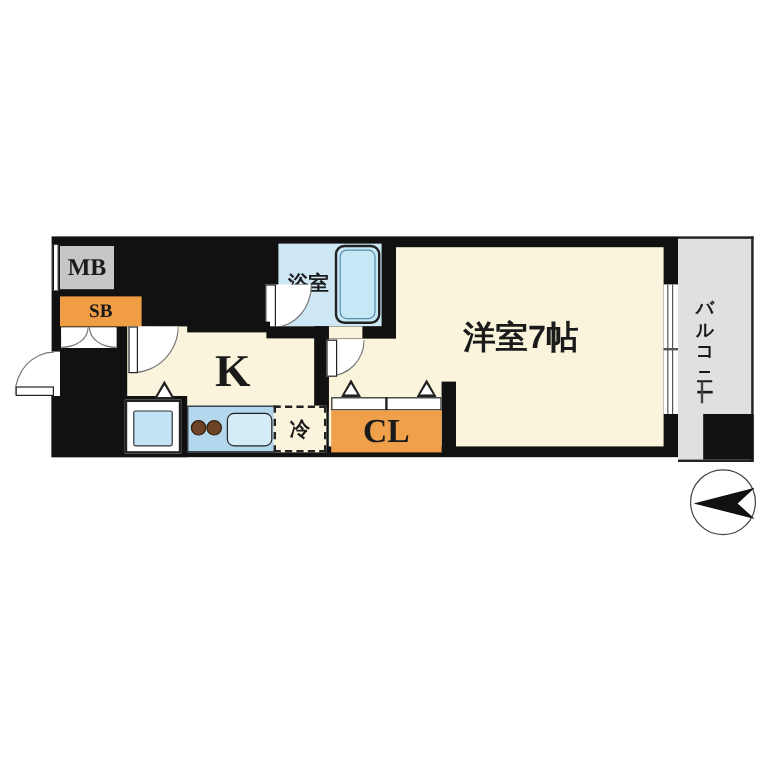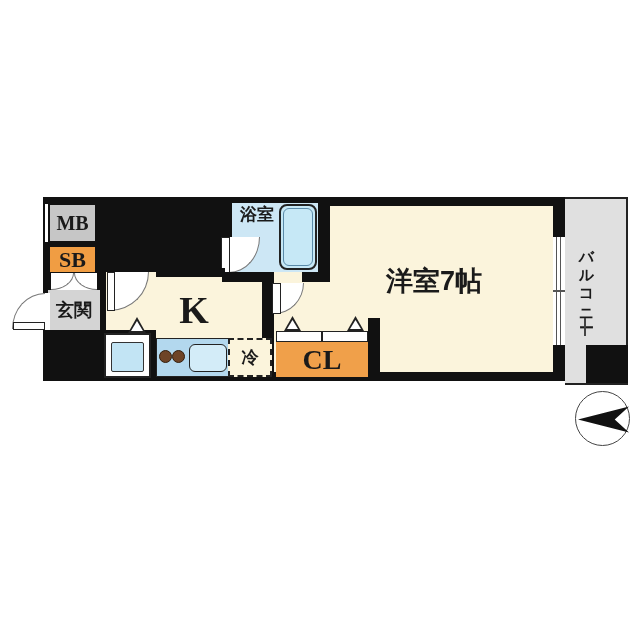--- a/index.html
+++ b/index.html
@@ -28,41 +28,38 @@
 <div id="stage">
 
   <div class="abs wall" style="left:43px;top:197px;width:522px;height:184px;"></div>
 
   <div class="abs" style="left:44px;top:204px;width:5px;height:38px;background:#fff;border-left:1px solid #111;border-right:1px solid #111;"></div>
 
   <div class="abs lbl serif" style="left:50px;top:205px;width:45px;height:36px;background:#c6c6c6;font-size:20px;">
     <span>MB</span>
   </div>
 
-  <div class="abs lbl serif" style="left:50px;top:247px;width:45px;height:25px;background:#f09d43;font-size:22px;">
+  <div class="abs lbl serif" style="left:50px;top:247px;width:68px;height:25px;background:#f09d43;font-size:16px;">
     <span>SB</span>
   </div>
 
   <div class="abs" style="left:51px;top:273px;width:46px;height:17px;background:#fff;">
     <div class="abs arc arc-br" style="left:0;top:0;width:23px;height:17px;border-left:none;border-top:none;"></div>
     <div class="abs arc arc-bl" style="left:23px;top:0;width:23px;height:17px;border-right:none;border-top:none;"></div>
   </div>
 
-  <div class="abs lbl" style="left:48px;top:290px;width:52px;height:40px;background:#d4d4d4;font-size:18px;">
-    <span>玄関</span>
-  </div>
 
   <div class="abs" style="left:43px;top:293px;width:7px;height:37px;background:#fff;"></div>
   <div class="abs arc arc-tl" style="left:12px;top:293px;width:33px;height:36px;border-right:none;border-bottom:none;"></div>
   <div class="abs leaf" style="left:13px;top:322px;width:32px;height:8px;"></div>
 
 
 
   <div class="abs" style="left:232px;top:203px;width:86px;height:69px;background:#cde7f5;">
-    <div class="abs lbl" style="left:2px;top:0;width:46px;height:22px;font-size:17px;">
+    <div class="abs lbl" style="left:2px;top:22px;width:46px;height:22px;font-size:17px;">
       <span>浴室</span>
     </div>
     <div class="abs" style="left:47px;top:1px;width:38px;height:66px;background:#c6e8f6;border:2px solid #222;border-radius:8px;">
       <div class="abs" style="left:2px;top:2px;right:2px;bottom:2px;border:1px solid #5a8aa8;border-radius:6px;"></div>
     </div>
   </div>
 
   <div class="abs arc arc-br" style="left:229px;top:237px;width:31px;height:36px;border-left:none;border-top:none;"></div>
   <div class="abs leaf" style="left:221px;top:237px;width:9px;height:36px;"></div>
 

